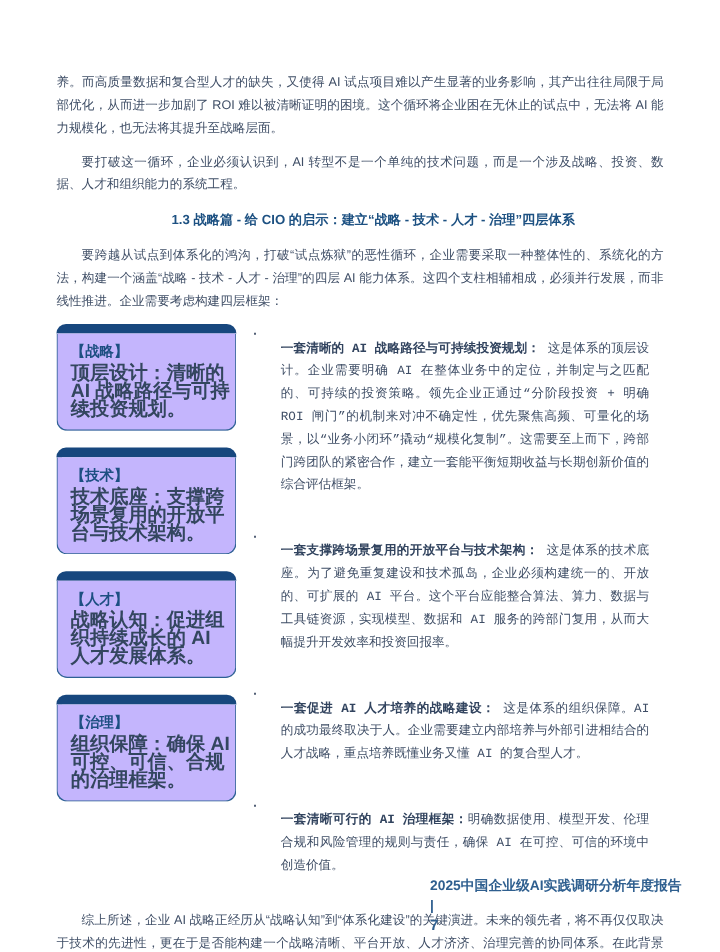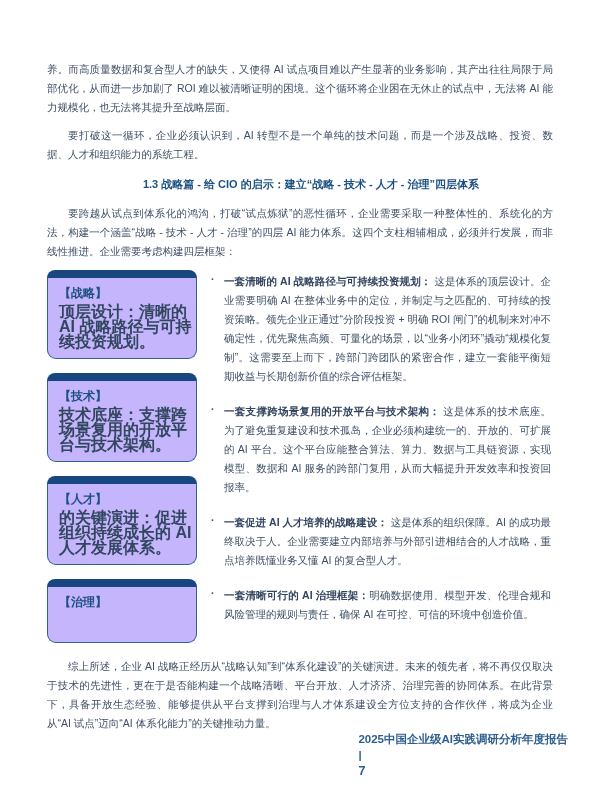--- a/index.html
+++ b/index.html
@@ -78,23 +78,24 @@
     gap: 12px;
   }
   .bullet { display: flex; }
   .bullet-marker {
     flex: none;
     width: 11px;
     color: #3f4e66;
     font-weight: bold;
   }
   .bullet-text {
-    margin: 2px;
+    margin: 12px;
     flex: 1;
     text-align: justify;
+    font-family: Liberation Mono, monospace;
   }
   .bullet-text .lead {
     font-weight: bold;
     color: #32445f;
   }
   .footer {
     position: absolute;
     right: 40px;
     bottom: 14px;
     display: flex;
@@ -138,28 +139,29 @@
         <div class="fbox-body">
           <div class="fbox-title">【技术】</div>
           <div class="fbox-desc">技术底座：支撑跨场景复用的开放平台与技术架构。</div>
         </div>
       </div>
 
       <div class="fbox">
         <div class="fbox-bar"></div>
         <div class="fbox-body">
           <div class="fbox-title">【人才】</div>
-          <div class="fbox-desc">的关键演进：促进组织持续成长的 AI 人才发展体系。</div>
+          <div class="fbox-desc">战略认知：促进组织持续成长的 AI 人才发展体系。</div>
         </div>
       </div>
 
       <div class="fbox">
         <div class="fbox-bar"></div>
         <div class="fbox-body">
           <div class="fbox-title">【治理】</div>
+          <div class="fbox-desc">组织保障：确保 AI 可控、可信、合规的治理框架。</div>
         </div>
       </div>
 
     </div>
 
     <div class="bullets">
 
       <div class="bullet">
         <span class="bullet-marker">·</span>
         <p class="bullet-text"><span class="lead">一套清晰的 AI 战略路径与可持续投资规划：</span><span> 这是体系的顶层设计。企业需要明确 AI 在整体业务中的定位，并制定与之匹配的、可持续的投资策略。领先企业正通过“分阶段投资 + 明确 ROI 闸门”的机制来对冲不确定性，优先聚焦高频、可量化的场景，以“业务小闭环”撬动“规模化复制”。这需要至上而下，跨部门跨团队的紧密合作，建立一套能平衡短期收益与长期创新价值的综合评估框架。</span></p>

